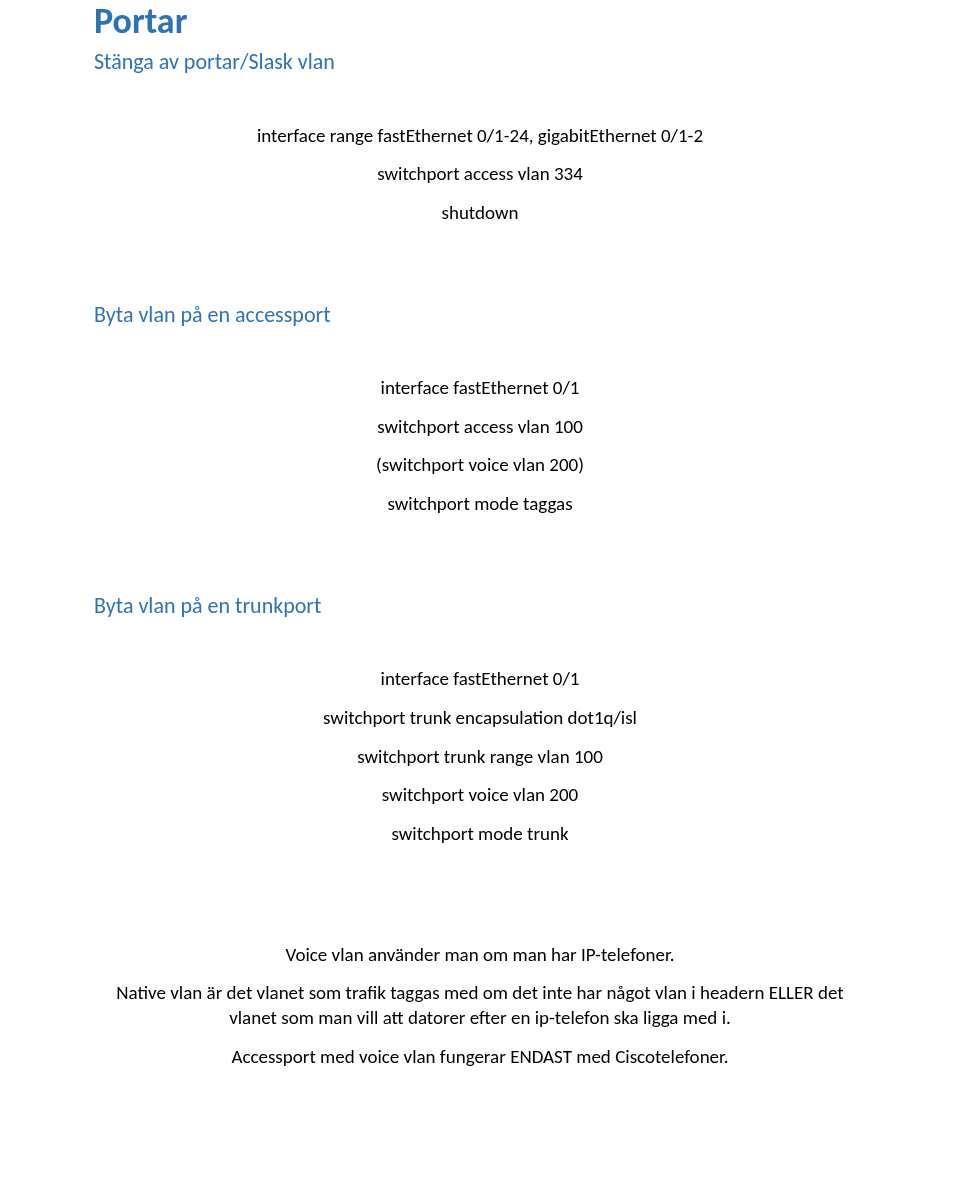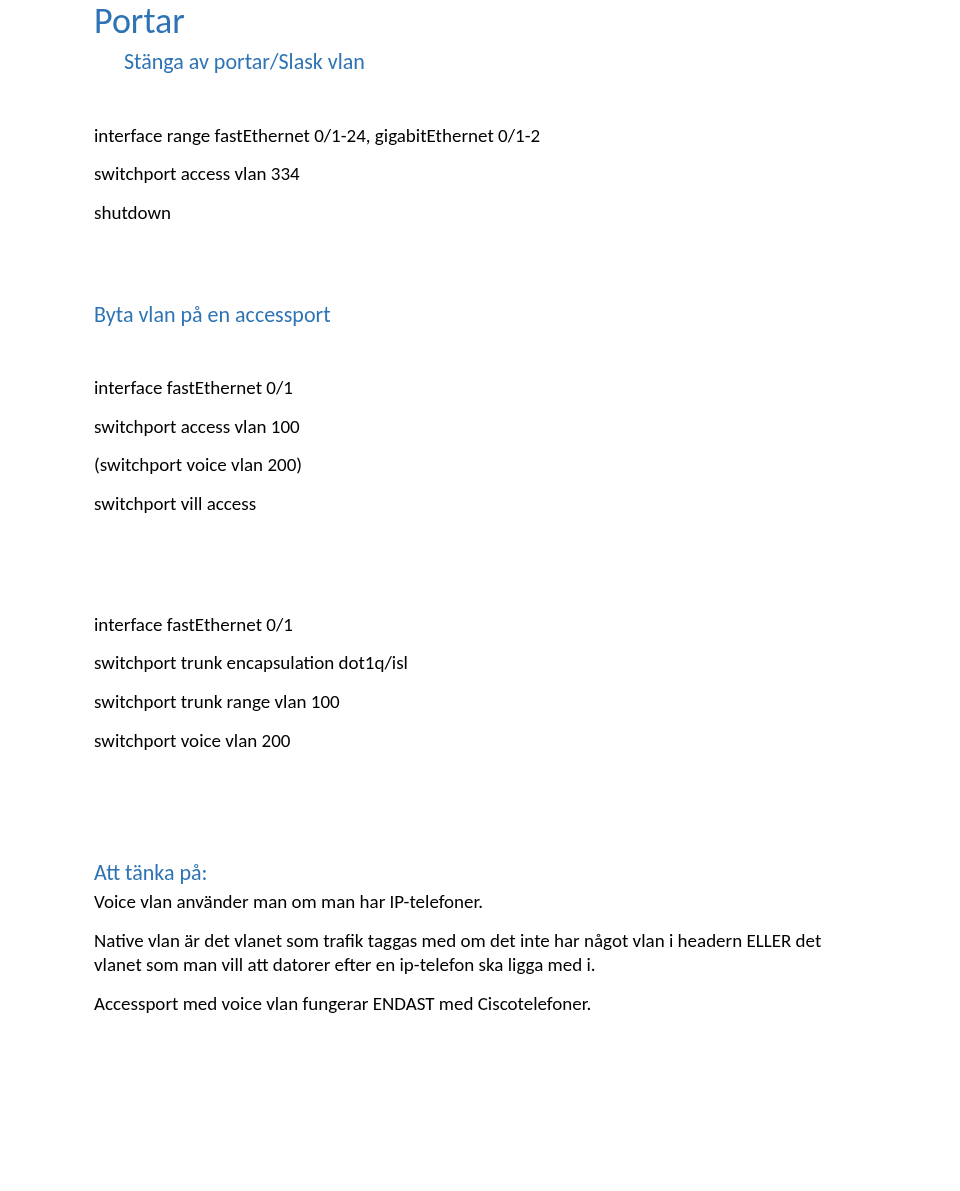--- a/index.html
+++ b/index.html
@@ -11,40 +11,40 @@
     color: #000000;
   }
   .page {
     padding: 0 94px 60px 94px;
     box-sizing: border-box;
     width: 960px;
   }
   .title-main {
     color: #2e74b5;
     font-size: 36px;
-    font-weight: 400;
+    font-weight: 700;
     margin: 0;
     padding-top: 0;
     line-height: 1.2;
   }
   .heading-blue {
     color: #2e74b5;
     font-size: 22px;
     font-weight: 400;
     margin: 10px 0 18px 0;
     line-height: 1.2;
   }
   .heading-blue.tight-top {
     margin-top: 6px;
-    margin-left: 30px;
   }
   .body-line {
     font-size: 19px;
     margin: 0 0 14px 0;
     line-height: 1.3;
+    text-align: center;
   }
   .body-line.last {
     margin-bottom: 12px;
   }
   .italic {
   }
   .gap-xl { height: 52px; }
   .gap-md { height: 30px; }
 </style>
 </head>
@@ -60,31 +60,32 @@
   <p class="body-line"><span>switchport access vlan 334</span></p>
   <p class="body-line"><span>shutdown</span></p>
 
   <div class="gap-xl"></div>
 
   <h2 class="heading-blue">Byta vlan på en accessport</h2>
   <div class="gap-md"></div>
   <p class="body-line"><span>interface fastEthernet 0/1</span></p>
   <p class="body-line"><span>switchport access vlan </span><span class="italic">100</span></p>
   <p class="body-line"><span>(switchport voice vlan </span><span class="italic">200</span><span>)</span></p>
-  <p class="body-line"><span>switchport vill access</span></p>
+  <p class="body-line"><span>switchport mode taggas</span></p>
 
   <div class="gap-xl"></div>
 
+  <h2 class="heading-blue">Byta vlan på en trunkport</h2>
   <div class="gap-md"></div>
   <p class="body-line"><span>interface fastEthernet 0/1</span></p>
   <p class="body-line"><span>switchport trunk encapsulation </span><span class="italic">dot1q/isl</span></p>
   <p class="body-line"><span>switchport trunk range vlan </span><span class="italic">100</span></p>
   <p class="body-line"><span>switchport voice vlan </span><span class="italic">200</span></p>
+  <p class="body-line"><span>switchport mode trunk</span></p>
 
   <div class="gap-xl"></div>
   <div class="gap-md"></div>
 
-  <h2 class="heading-blue" style="margin-bottom:4px;">Att tänka på:</h2>
   <p class="body-line">Voice vlan använder man om man har IP-telefoner.</p>
   <p class="body-line" style="margin-bottom:14px;">Native vlan är det vlanet som trafik taggas med om det inte har något vlan i headern ELLER det vlanet som man vill att datorer efter en ip-telefon ska ligga med i.</p>
   <p class="body-line last">Accessport med voice vlan fungerar ENDAST med Ciscotelefoner.</p>
 
 </div>
 
 </body></html>

